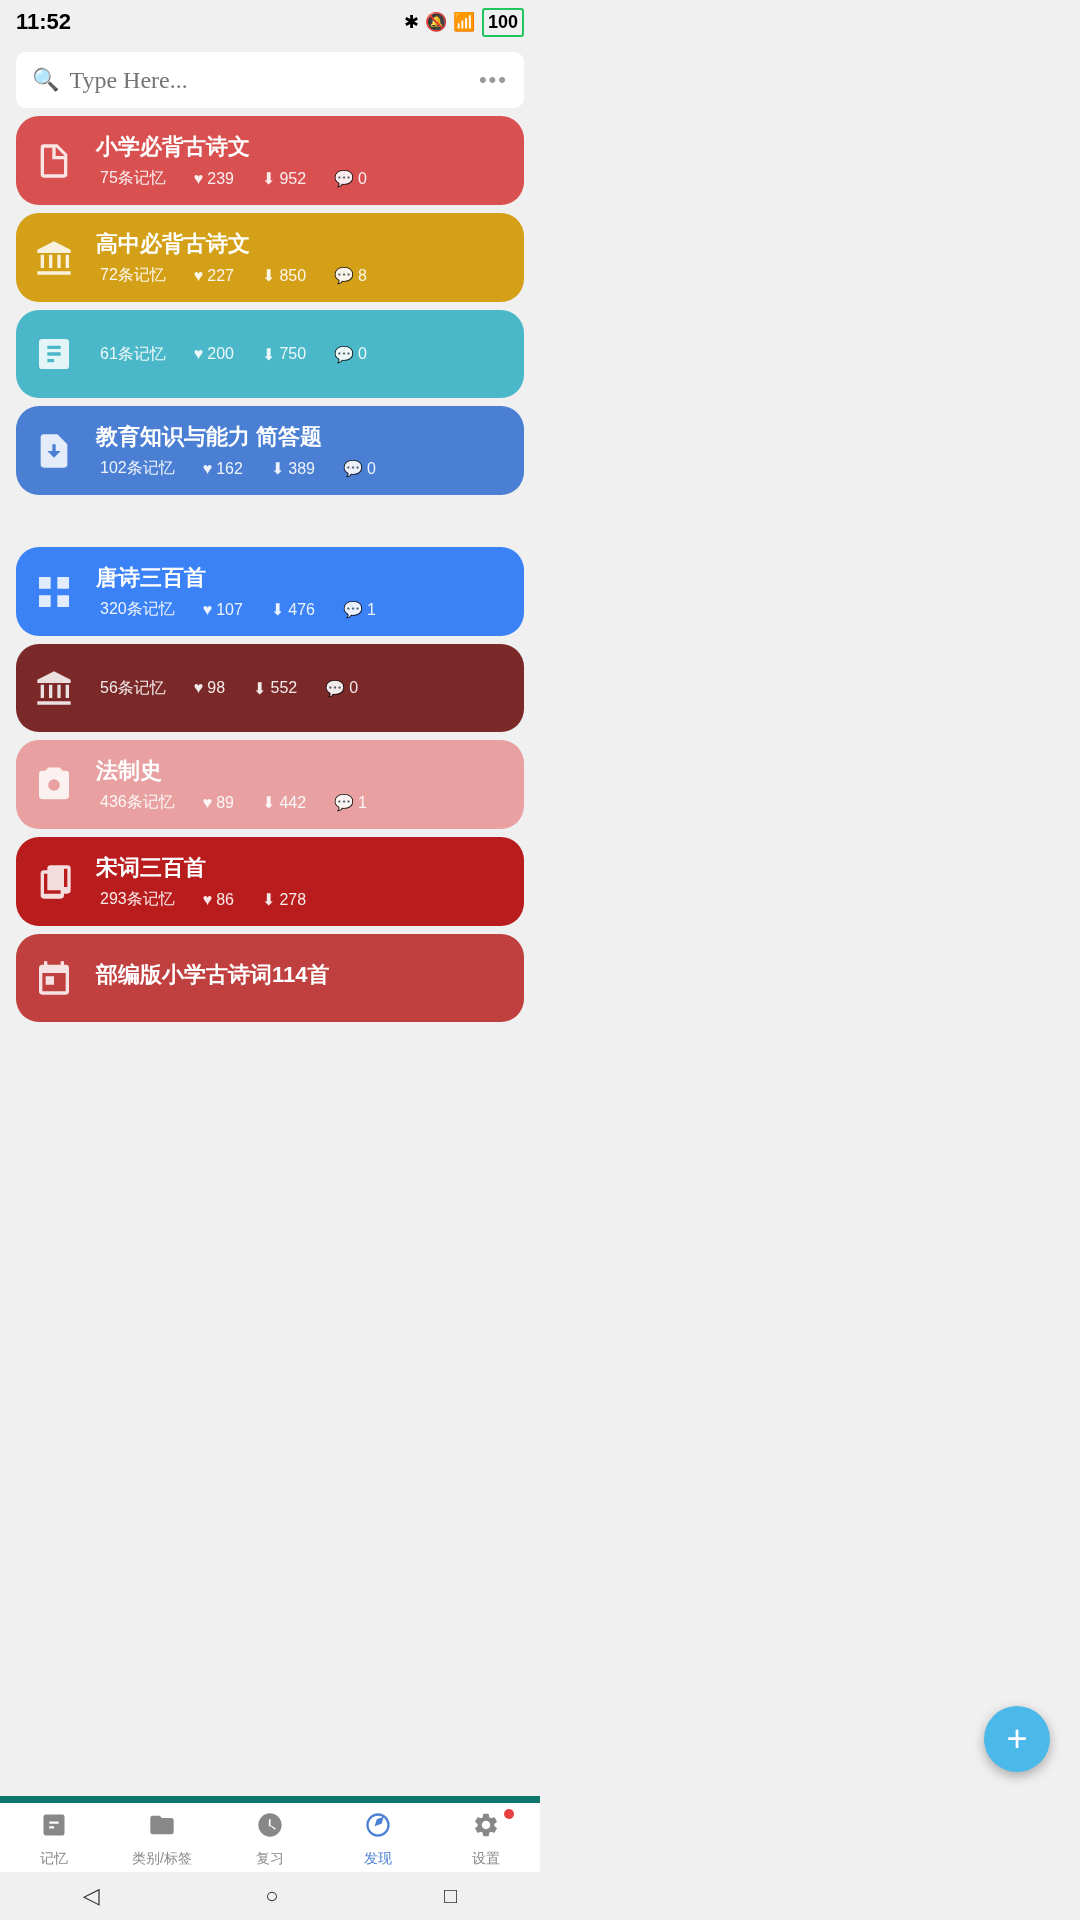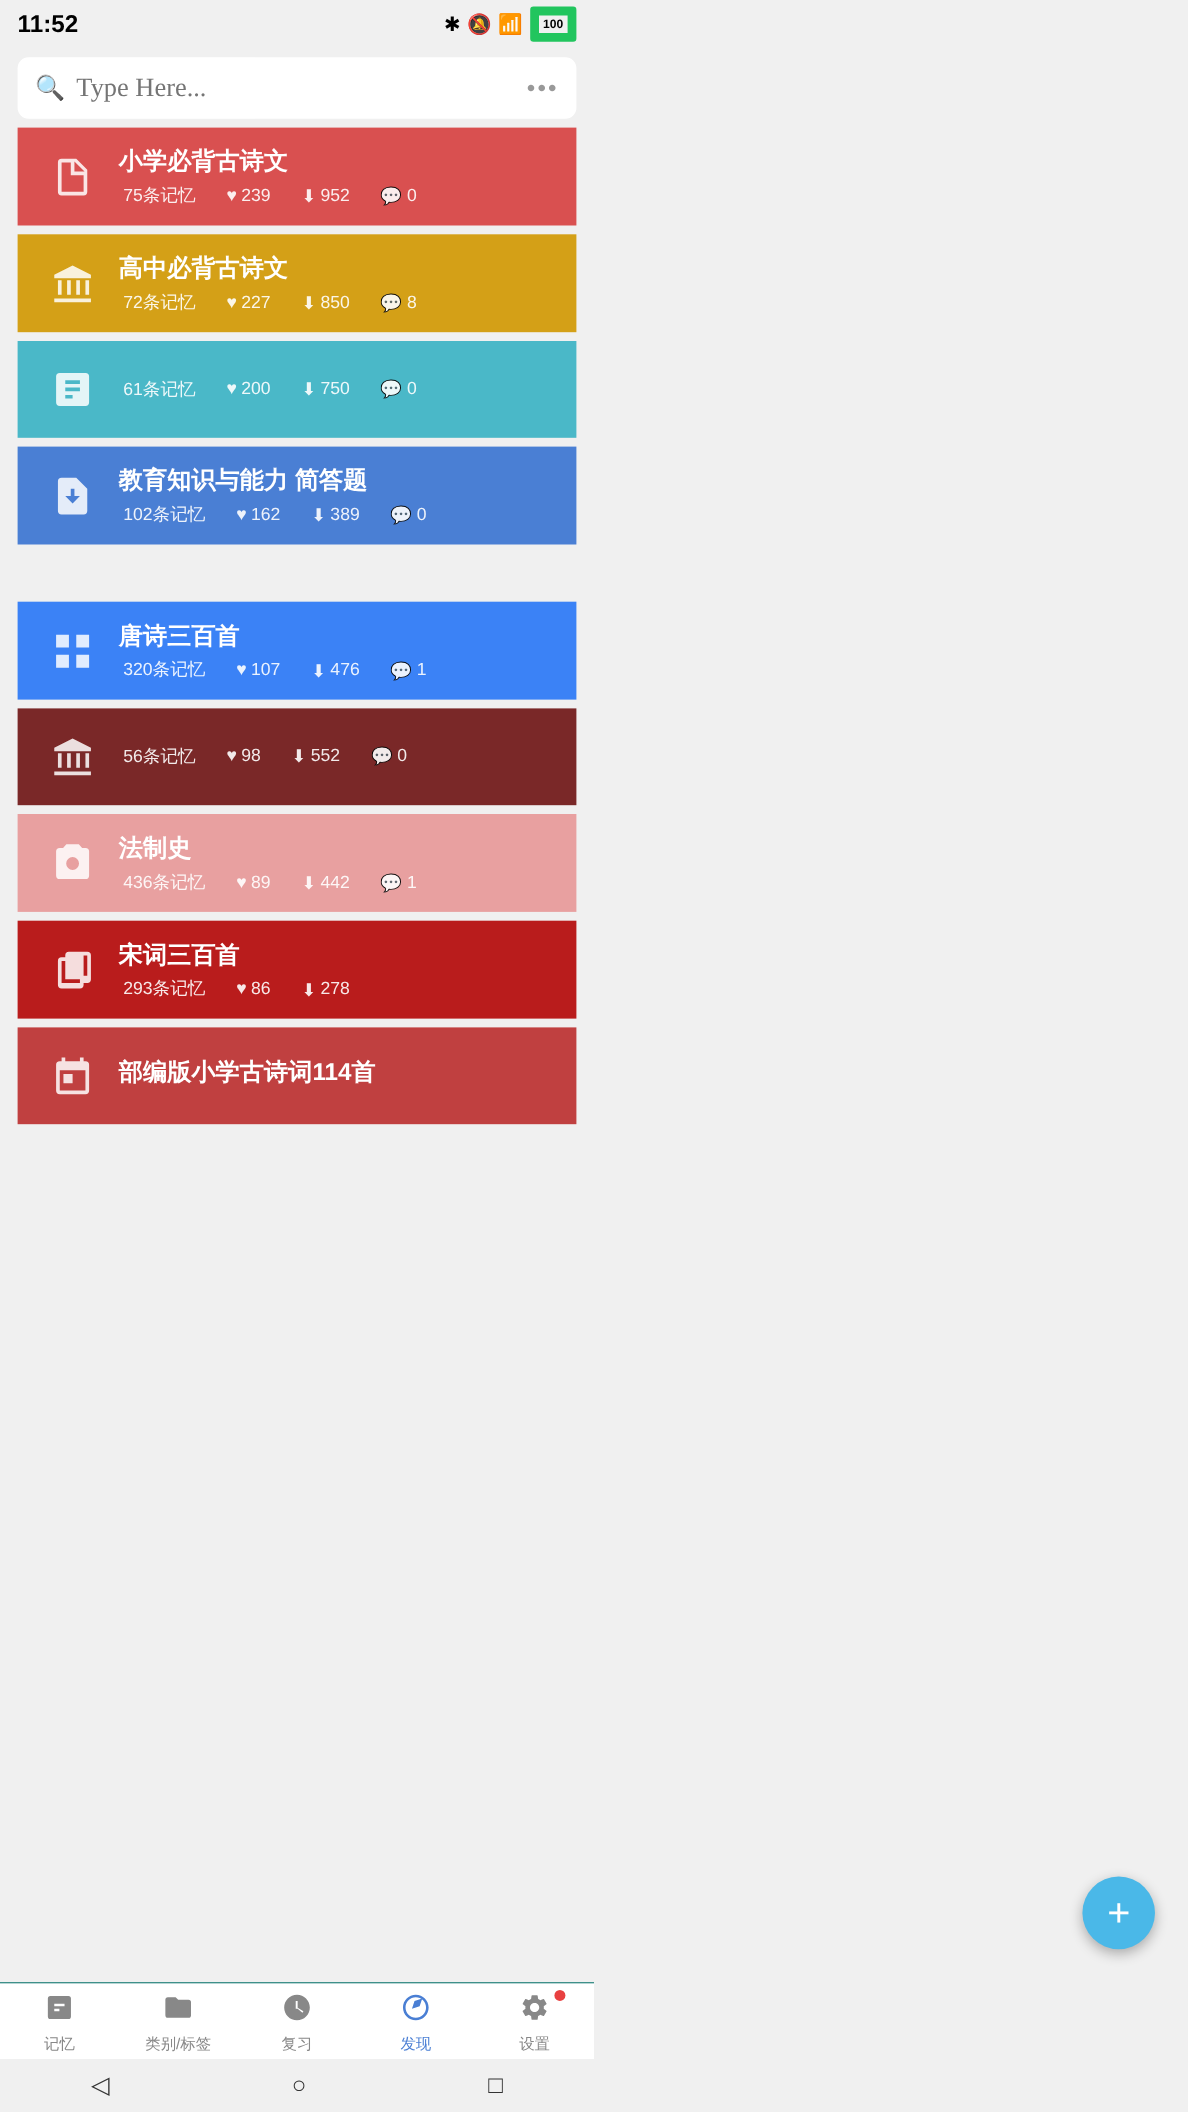--- a/index.html
+++ b/index.html
@@ -30,24 +30,24 @@
       color: #000;
     }
     .status-icons {
       display: flex;
       align-items: center;
       gap: 6px;
       font-size: 18px;
       color: #000;
     }
     .battery-box {
-      border: 8px solid #22c55e;
+      border: 2px solid #22c55e;
       border-radius: 3px;
       padding: 2px 4px;
-      font-size: 11px;
+      font-size: 18px;
       font-weight: bold;
       position: relative;
     }
 
     
     .search-bar {
       margin: 8px 16px;
       background: #fff;
       border-radius: 10px;
       display: flex;
@@ -78,24 +78,24 @@
     
     .card-list {
       padding: 0 16px;
       display: flex;
       flex-direction: column;
       gap: 8px;
       padding-bottom: 120px;
     }
 
     .card {
-      border-radius: 0;
-      display: flex;
-      align-items: center;
-      padding: 16px 24px;
+      border-radius: 23px;
+      display: flex;
+      align-items: center;
+      padding: 16px 12px;
       min-height: 88px;
       position: relative;
       cursor: pointer;
     }
 
     .card-icon {
       width: 52px;
       height: 52px;
       display: flex;
       align-items: center;
@@ -145,21 +145,21 @@
     .card-lavender { background: #b91c1c; }
     .card-crimson { background: #c04040; }
 
     
     .bottom-nav {
       position: fixed;
       bottom: 0;
       left: 0;
       width: 540px;
       background: #fff;
-      border-top: 1px solid #0f766e;
+      border-top: 7px solid #0f766e;
       display: flex;
       align-items: flex-start;
       justify-content: space-around;
       padding: 8px 0 4px;
       z-index: 100;
     }
     .nav-item {
       display: flex;
       flex-direction: column;
       align-items: center;

